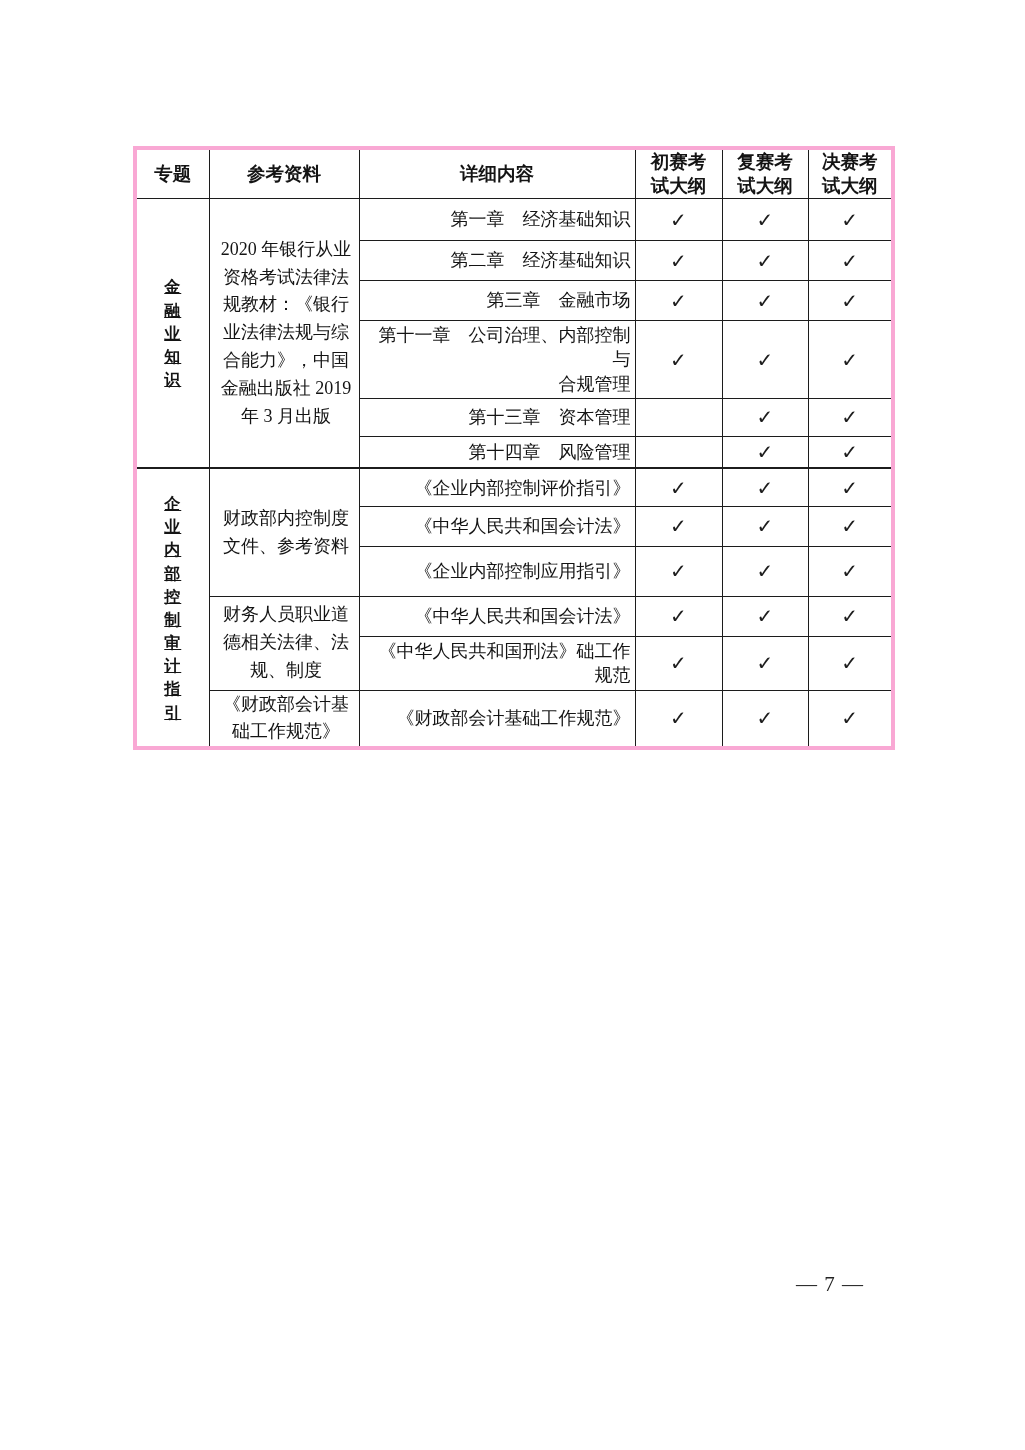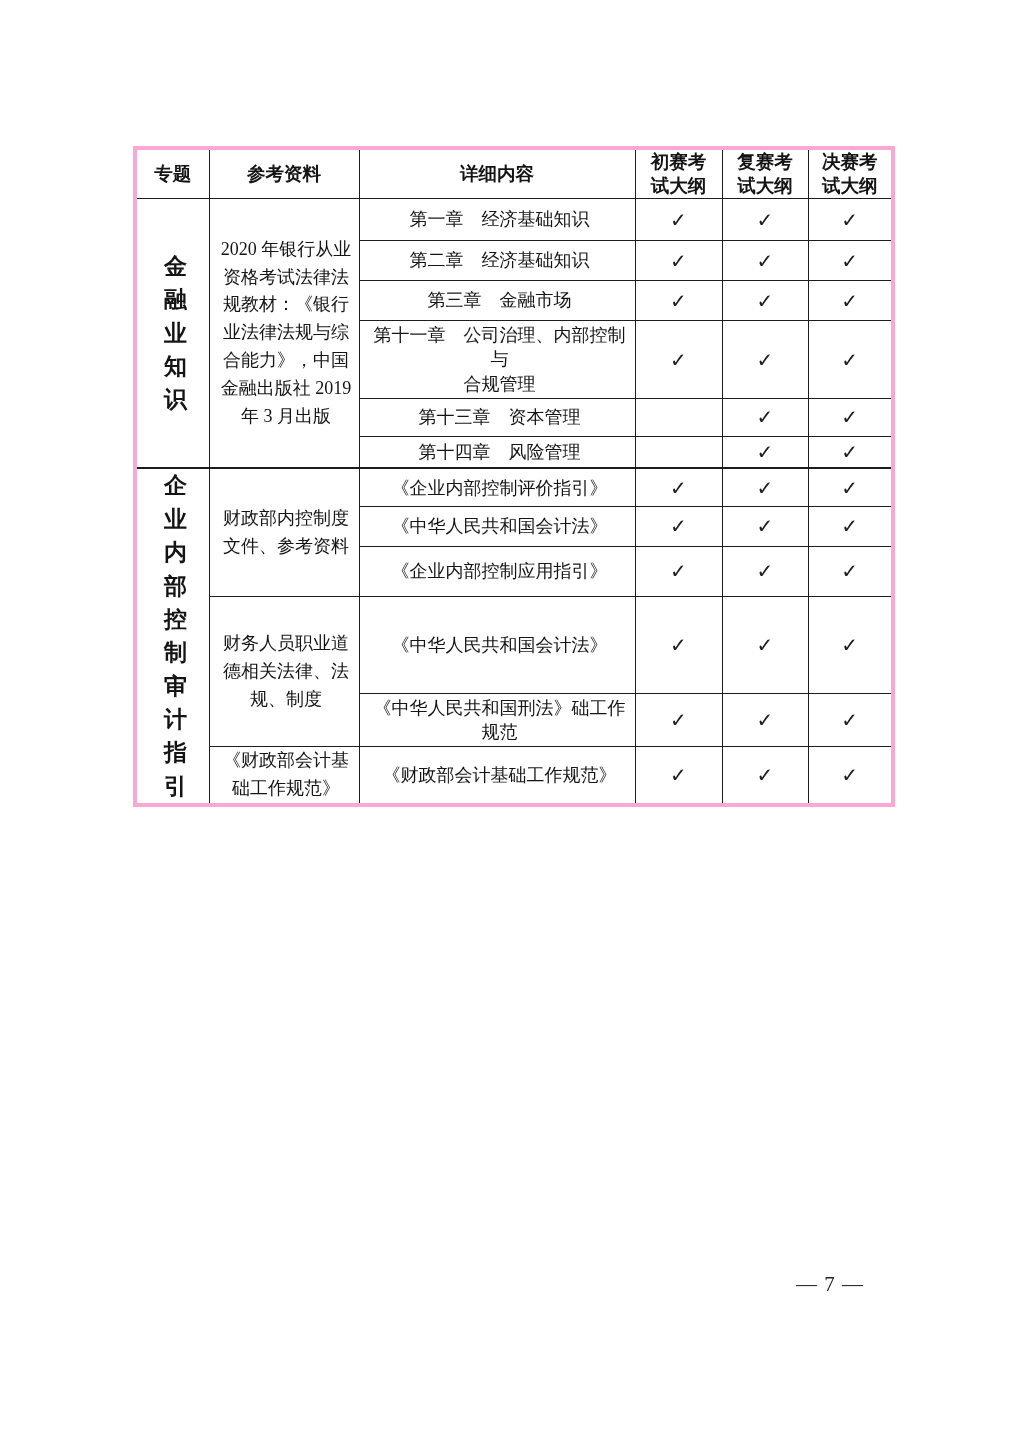--- a/index.html
+++ b/index.html
@@ -31,31 +31,32 @@
     border-bottom:2px solid #1c1c1c;
     font-size:18.5px;
     line-height:1.3;
     white-space:pre-line;
   }
   td.topic {
     font-weight:bold;
     text-align:center;
     padding:0 27px;
     line-height:1.45;
-    font-size:23px;
+    font-size:16px;
     letter-spacing:1px;
+    text-decoration:underline;
   }
   td.ref {
     text-align:center;
     padding:0 3px 0 7px;
     line-height:1.55;
     white-space:pre-line;
   }
   td.detail {
-    text-align:center;
+    text-align:right;
     padding:2px 4px 2px 9px;
     line-height:1.35;
     white-space:pre-line;
   }
   td.check {
     text-align:center;
     font-size:20px;
     font-family:"DejaVu Sans","Liberation Sans",sans-serif;
     font-weight:400;
     color:#1c1c1c;

